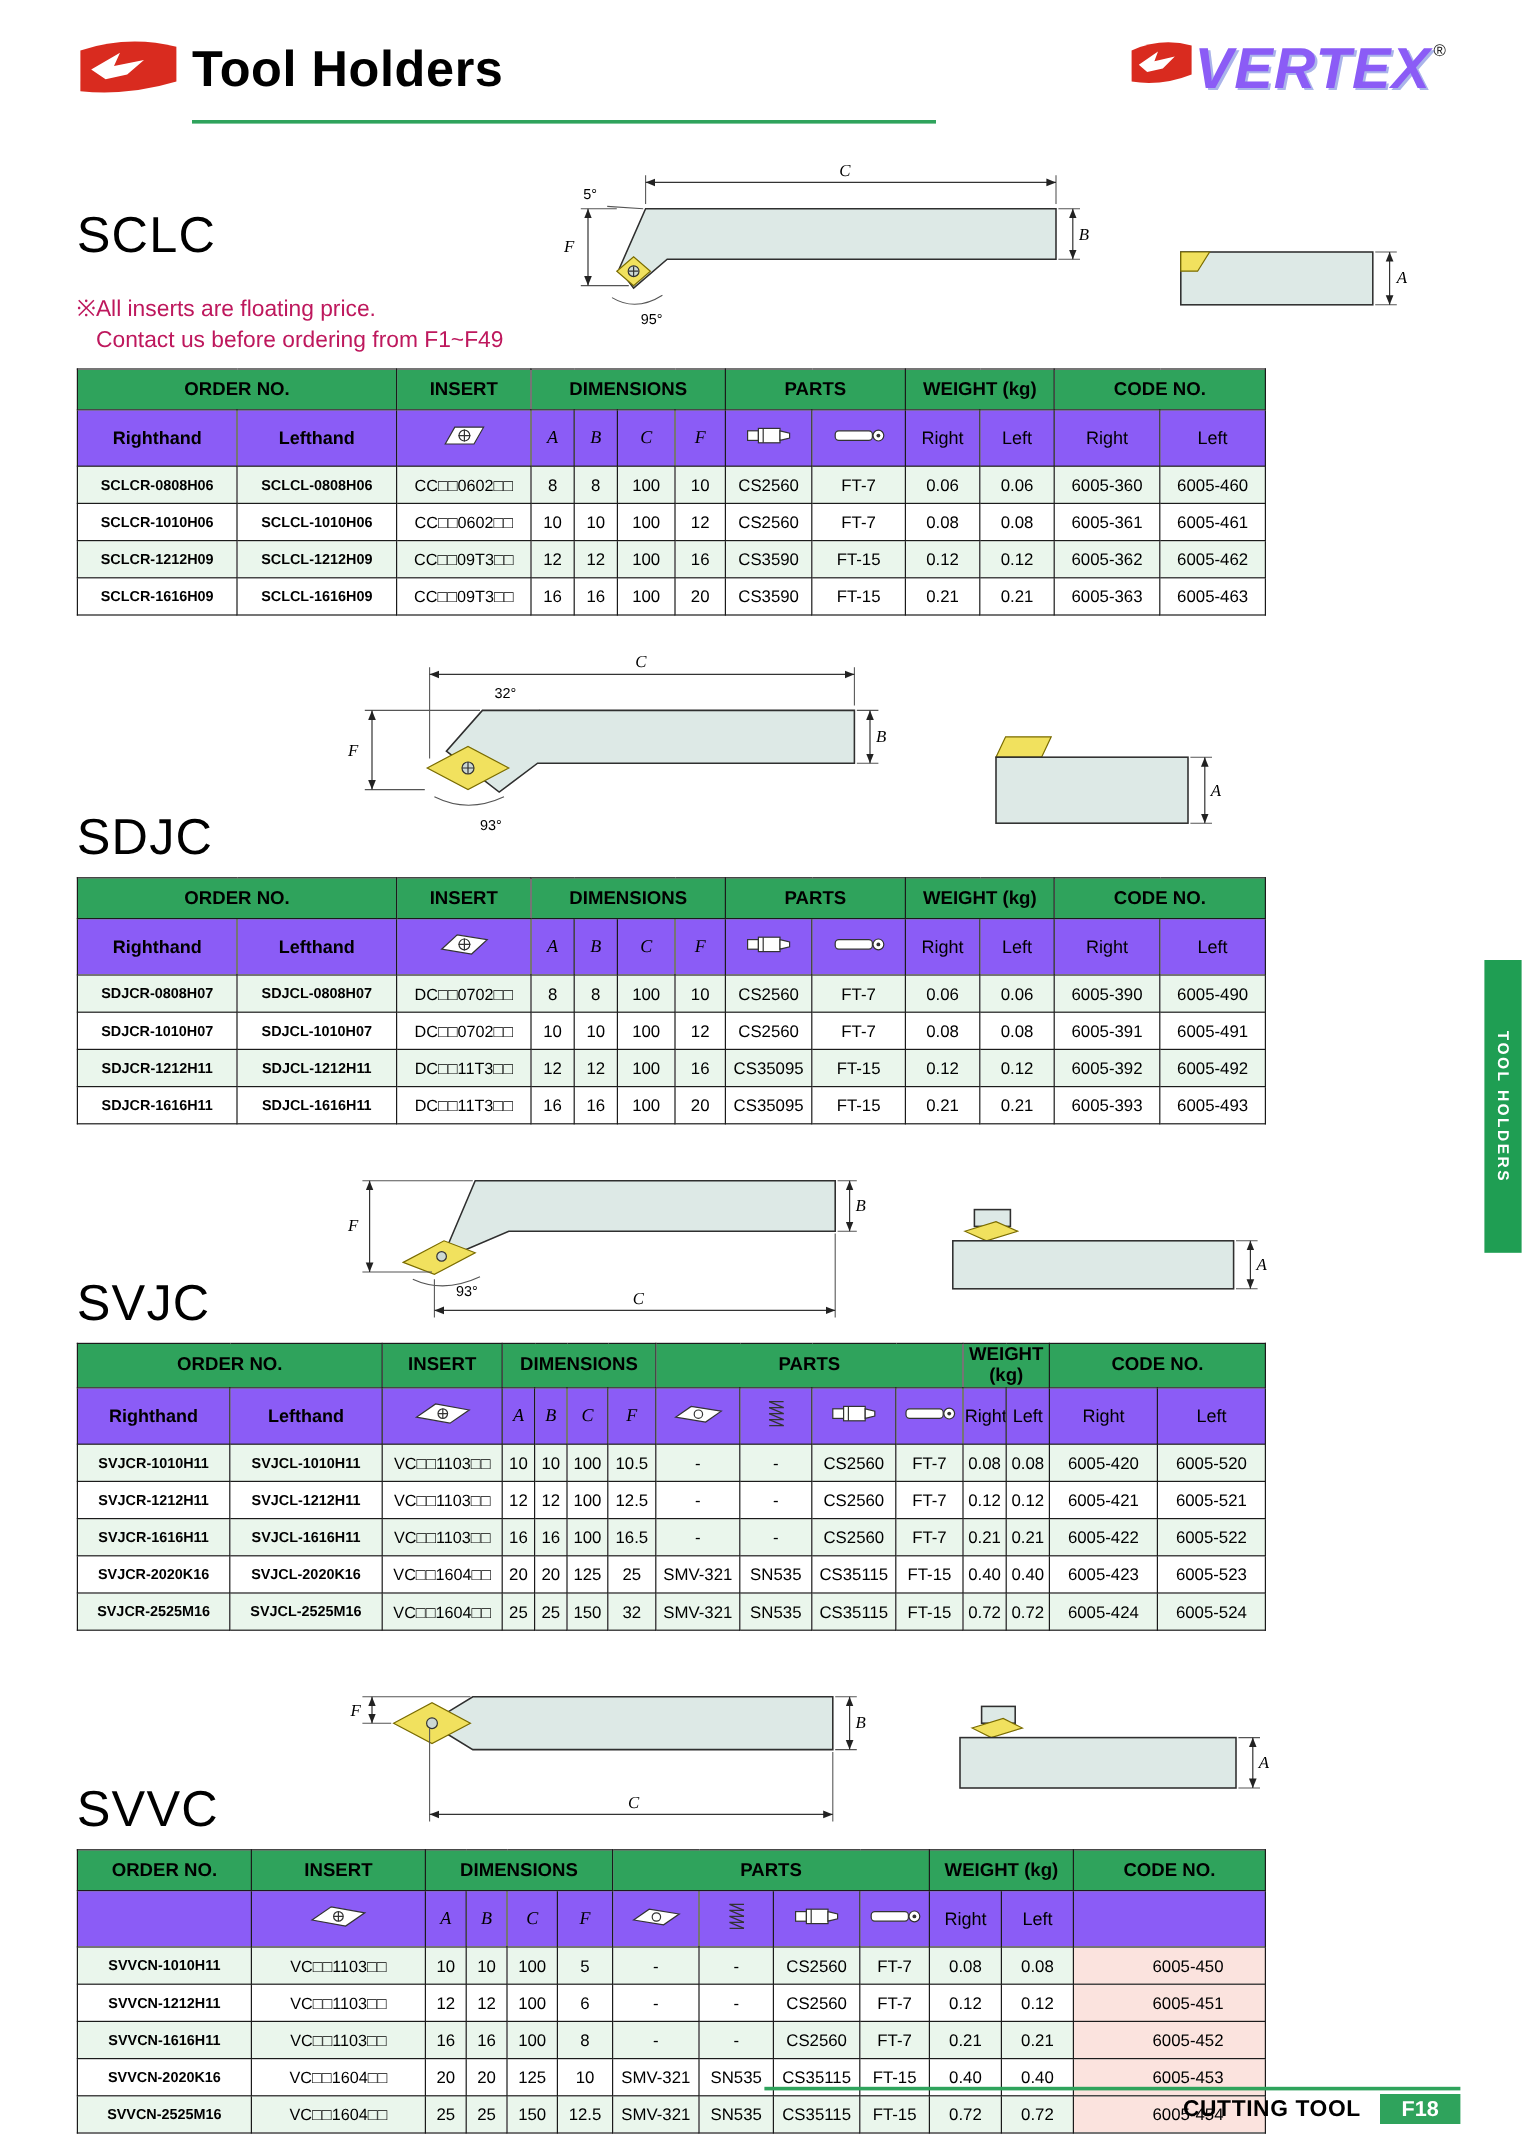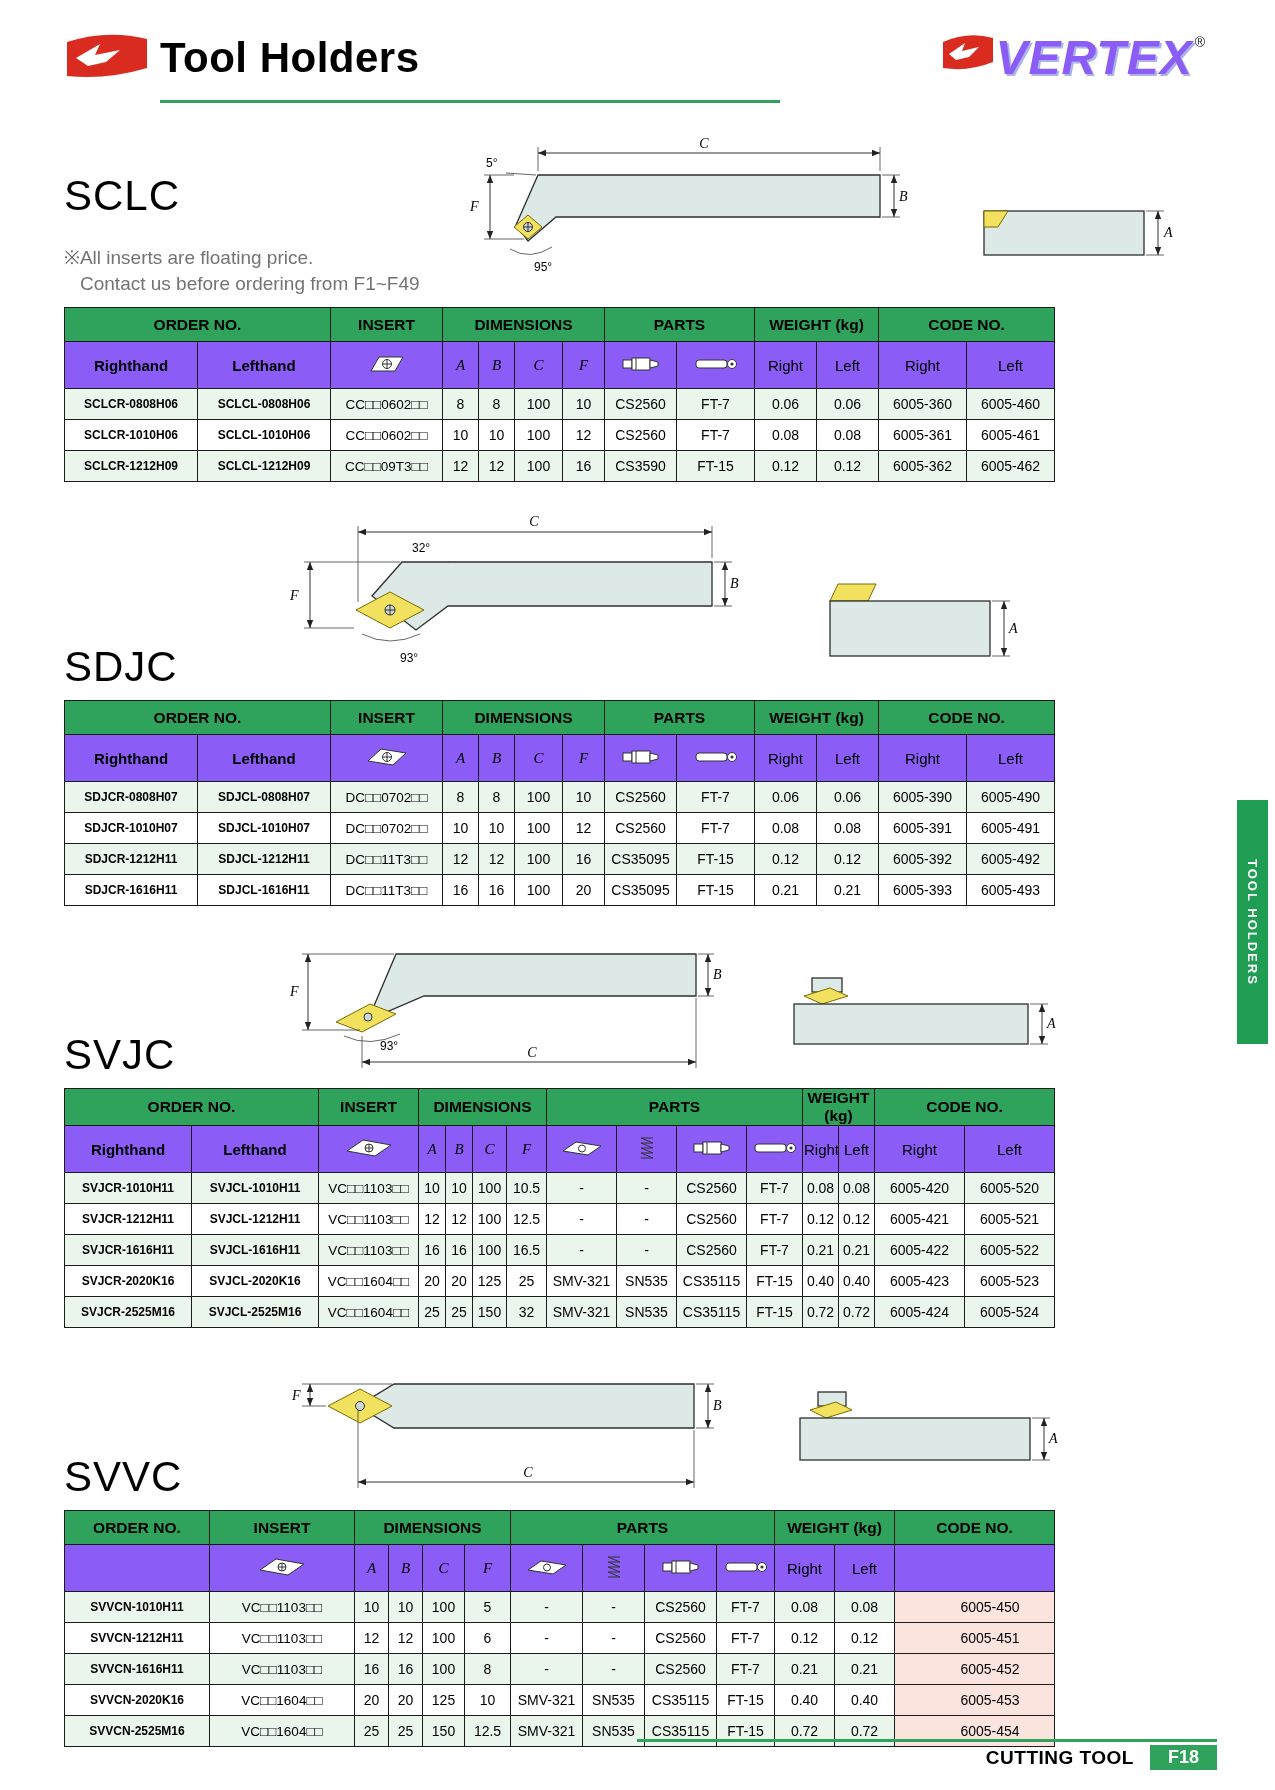--- a/index.html
+++ b/index.html
@@ -21,21 +21,21 @@
     text-shadow:2px 2px 0 #aab4ea, -1px -1px 0 #ffffff;
   }
   .brand-reg{font-size:14px;color:#222;margin-left:2px;line-height:16px;}
   .rule{height:3px;background:#2fa35c;margin:2px 0 8px 96px;width:620px;}
 
   
   .sec{display:flex;align-items:flex-end;}
   .stitle{font-size:42px;font-weight:400;letter-spacing:1px;margin:4px 0 0 0;line-height:46px;}
   .sec-left{width:368px;flex:0 0 auto;}
   .sec-left-sm{width:180px;flex:0 0 auto;}
-  .note{margin-top:26px;color:#737373;font-size:19px;line-height:26px;}
+  .note{margin-top:26px;color:#be185d;font-size:19px;line-height:26px;}
   .note2{padding-left:16px;}
   .drawwrap{margin-top:4px;}
   .drawwrap.mini{margin-top:26px;margin-left:36px;}
 
   
   .body{fill:#dde9e6;stroke:#2f2f2f;stroke-width:1.3;}
   .insert{fill:#f1e15e;stroke:#7a6c00;stroke-width:1;}
   .screw{fill:#ccd8d4;stroke:#333;stroke-width:1;}
   .dim{stroke:#333;stroke-width:1;fill:none;}
   .ext{stroke:#555;stroke-width:0.9;fill:none;}
@@ -242,20 +242,35 @@
             <td>12</td>
             <td>12</td>
             <td>100</td>
             <td>16</td>
             <td>CS3590</td>
             <td>FT-15</td>
             <td>0.12</td>
             <td>0.12</td>
             <td>6005-362</td>
             <td>6005-462</td>
+          </tr>
+          <tr>
+            <td class="order">SCLCR-1616H09</td>
+            <td class="order">SCLCL-1616H09</td>
+            <td class="insert-cell">CC□□09T3□□</td>
+            <td>16</td>
+            <td>16</td>
+            <td>100</td>
+            <td>20</td>
+            <td>CS3590</td>
+            <td>FT-15</td>
+            <td>0.21</td>
+            <td>0.21</td>
+            <td>6005-363</td>
+            <td>6005-463</td>
           </tr>
         </tbody>
       </table>
     </div>
 
   <section class="sec" style="height:188px;">
     <div class="sec-left-sm">
       <h2 class="stitle">SDJC</h2>
     </div>
     <div class="drawwrap">

